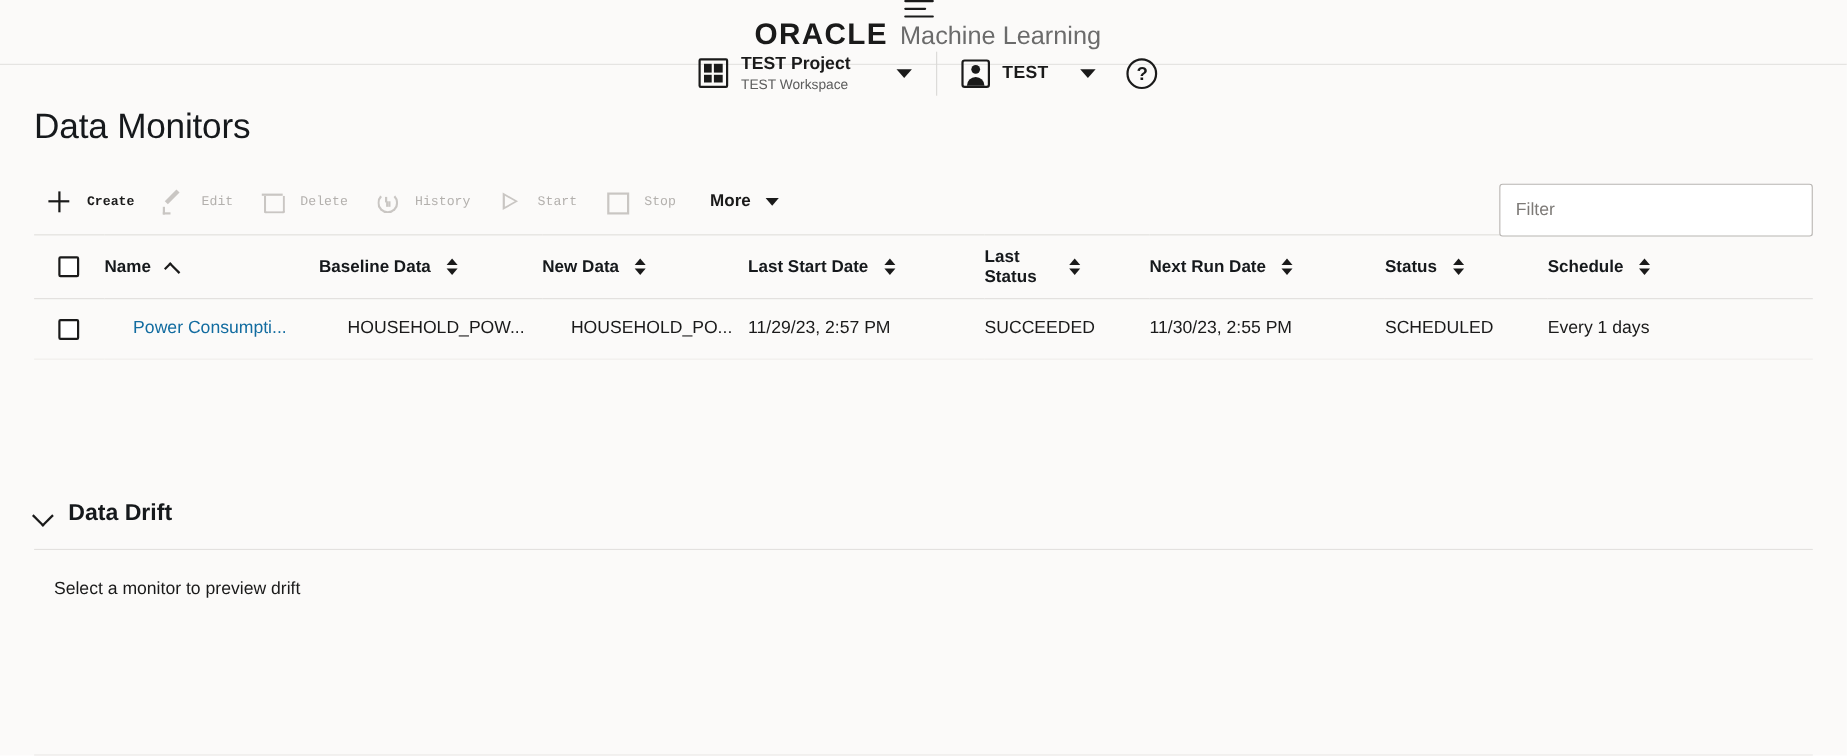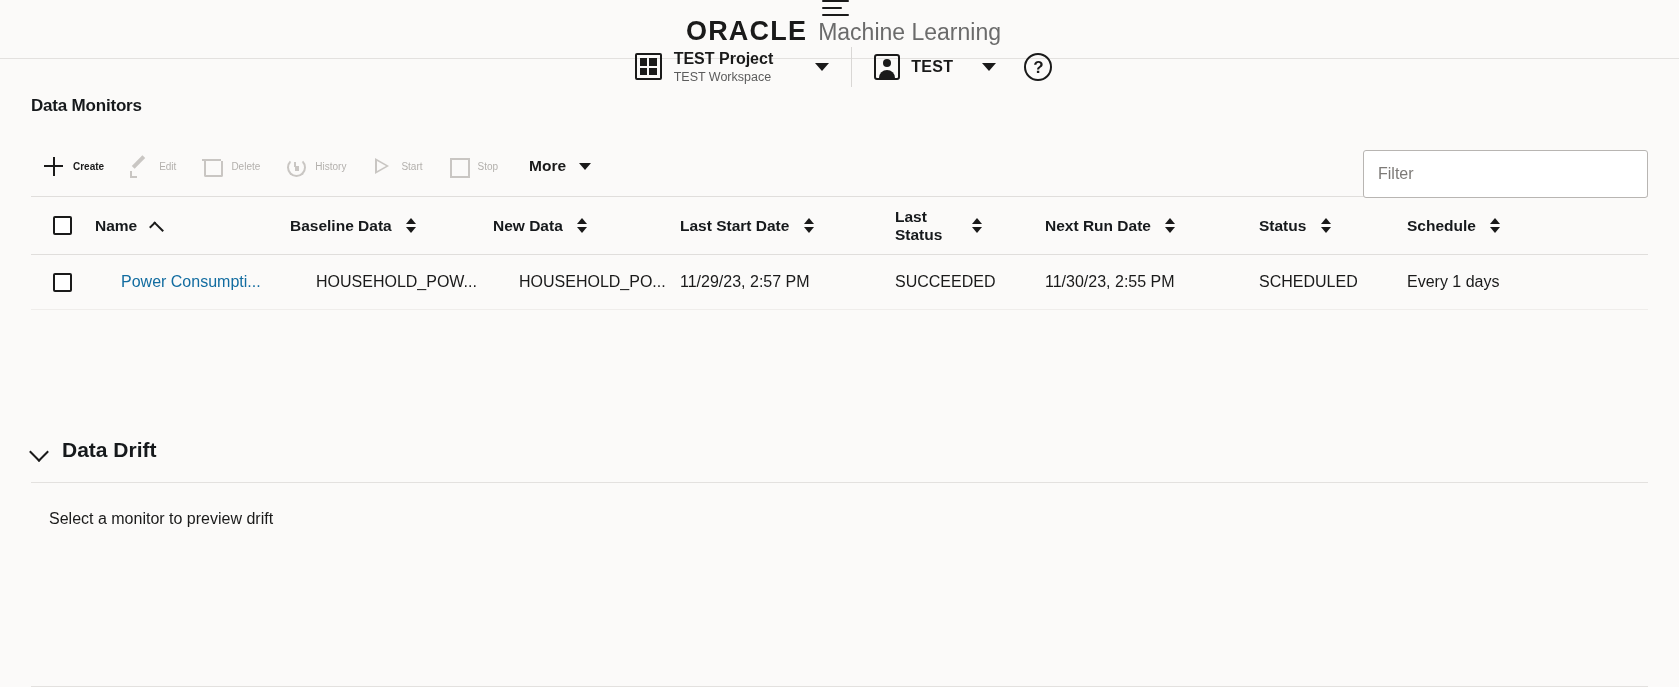--- a/index.html
+++ b/index.html
@@ -78,37 +78,37 @@
   }
   .help-icon {
     width: 28px; height: 28px; border-radius: 50%; border: 2px solid #1a1a1a;
     margin-left: 28px; display:flex; align-items:center; justify-content:center;
     font-size: 17px; font-weight: 600; color:#1a1a1a; cursor: pointer; line-height:1;
   }
 
   
   .content { padding: 0 31px; }
   .page-title {
-    font-size: 17px; font-weight: 700; color: #16191c;
+    font-size: 32px; font-weight: 400; color: #16191c;
     margin: 37px 0 0 0; letter-spacing: -.2px;
   }
 
   
   .toolbar {
     margin-top: 22px;
     height: 56px;
     display: flex; align-items: center;
     position: relative;
   }
   .tb-btn {
-    display: flex; align-items: center; gap: 10px;
+    display: flex; align-items: center; gap: 16px;
     height: 40px; padding: 0 13px;
-    font-size: 10px; color: #b3b0ad; cursor: default;
+    font-size: 12px; color: #b3b0ad; cursor: default;
     background: transparent; border: none; white-space: nowrap;
-    font-family: Liberation Sans, sans-serif;
+    font-family: Liberation Mono, monospace;
   }
   .tb-btn.enabled { color: #1a1a1a; font-weight: 600; cursor: pointer; }
   .tb-ico { width: 19px; height: 19px; position: relative; flex: 0 0 19px; }
 
   
   .ico-plus::before, .ico-plus::after {
     content:""; position:absolute; background:#1a1a1a;
   }
   .ico-plus::before { left:0; top:8.5px; width:19px; height:2px; }
   .ico-plus::after { top:0; left:8.5px; height:19px; width:2px; }

